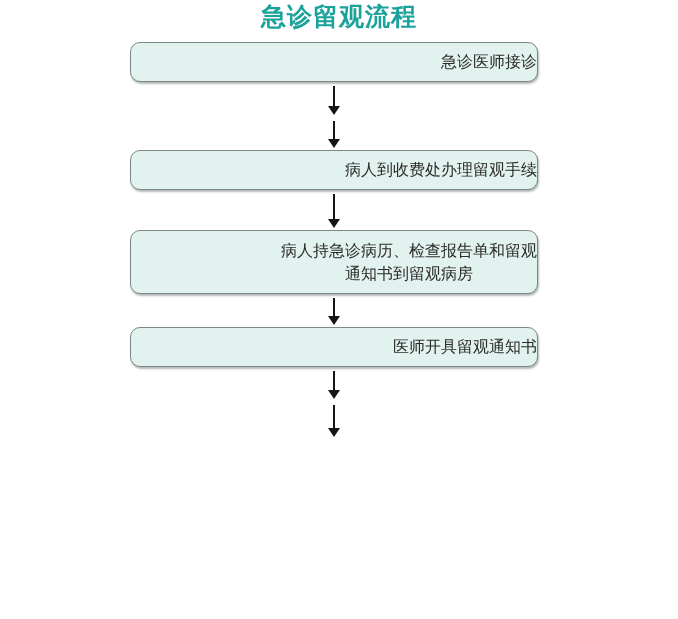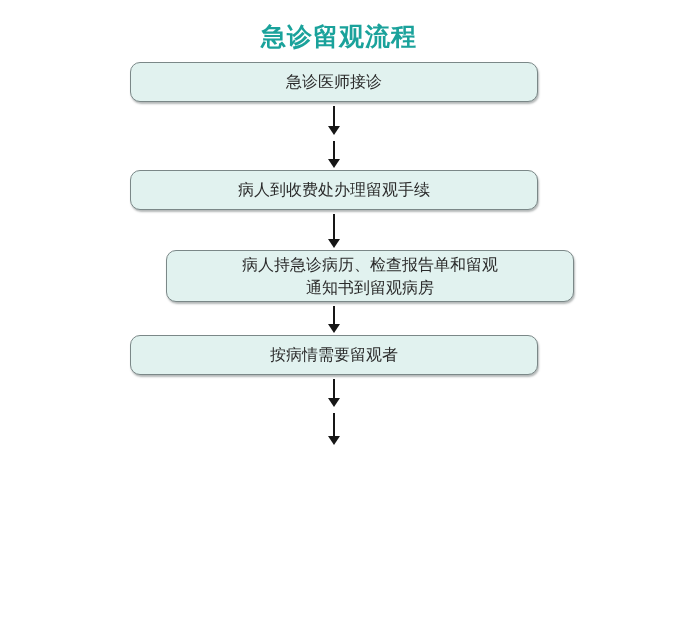--- a/index.html
+++ b/index.html
@@ -18,49 +18,48 @@
   }
   .page {
     position: relative;
     width: 678px;
     height: 619px;
     background: var(--page-bg);
     overflow: hidden;
   }
   .title {
     margin: 0;
-    padding-top: 20px;
     text-align: center;
     font-size: 25px;
     font-weight: bold;
     letter-spacing: 1px;
     color: var(--title-color);
   }
   .flow {
     width: 408px;
     margin-left: 130px;
     margin-top: 9px;
   }
   .box {
     height: 40px;
     width: 100%;
     background: var(--box-fill);
     border: 1px solid var(--box-border);
     border-radius: 10px;
     box-shadow: 1px 2px 2px rgba(90, 100, 100, 0.45);
     display: flex;
     align-items: center;
-    justify-content: center;
+    justify-content: flex-end;
     text-align: center;
     font-size: 16px;
     line-height: 1.45;
     color: var(--text-color);
     white-space: pre-line;
   }
-  .box.tall { height: 52px; margin-left: 36px; }
+  .box.tall { height: 64px; }
   .arrow {
     display: flex;
     flex-direction: column;
     align-items: center;
     justify-content: center;
     padding: 4px 0 2px 0;
   }
   .arrow .shaft {
     width: 2px;
     flex: 1;
@@ -116,21 +115,21 @@
       <span>病人持急诊病历、检查报告单和留观
 通知书到留观病房</span>
     </div>
 
     <div class="arrow g33">
       <span class="shaft"></span>
       <span class="head"></span>
     </div>
 
     <div class="box">
-      <span>按病情需要留观者</span>
+      <span>医师开具留观通知书</span>
     </div>
 
     <div class="arrow g34">
       <span class="shaft"></span>
       <span class="head"></span>
     </div>
 
 
     <div class="arrow g38">
       <span class="shaft"></span>

